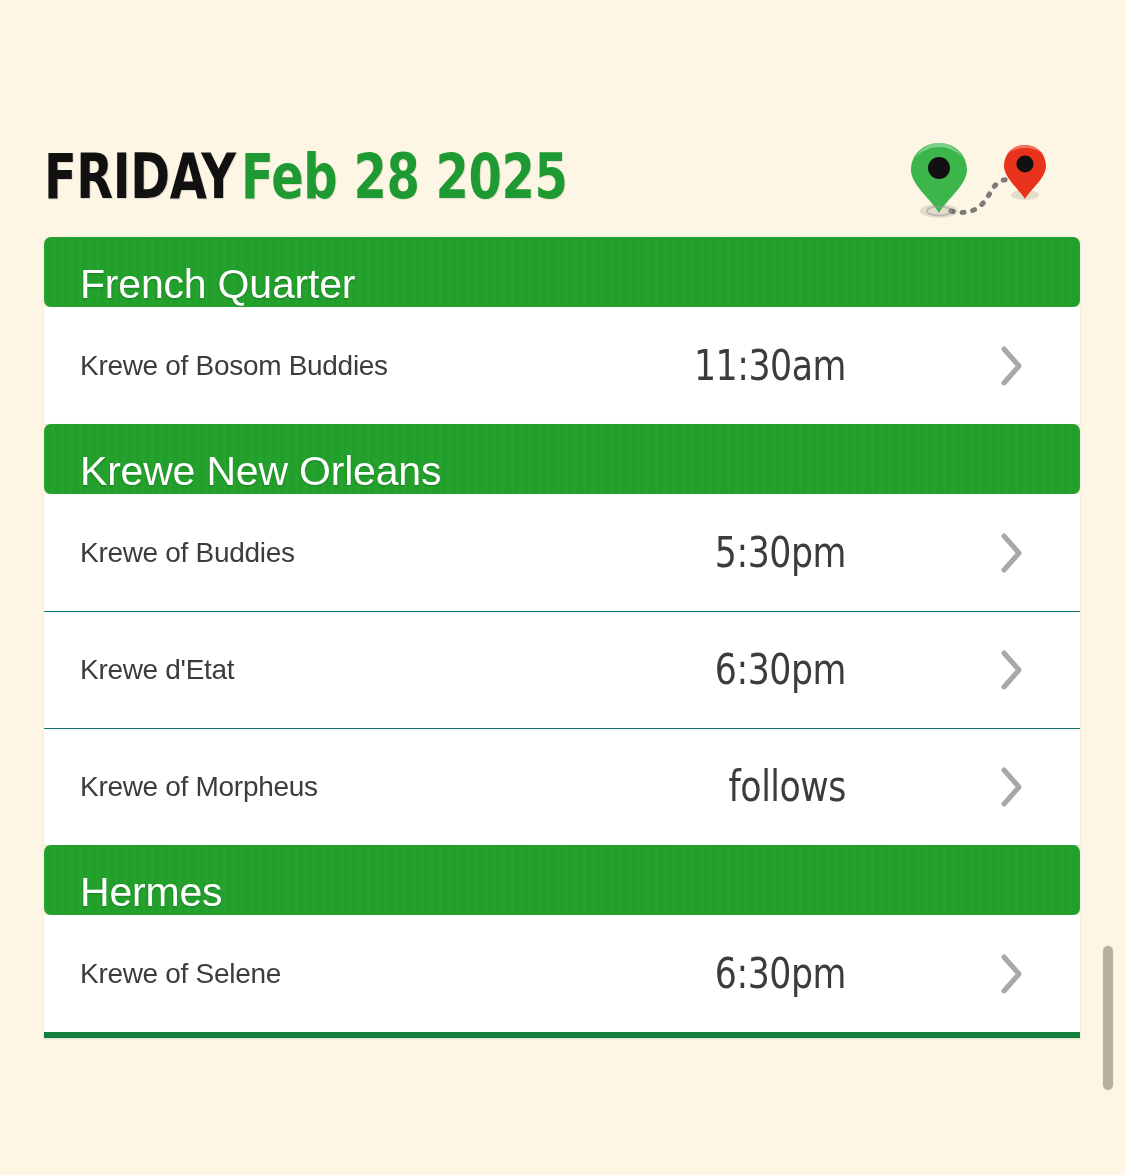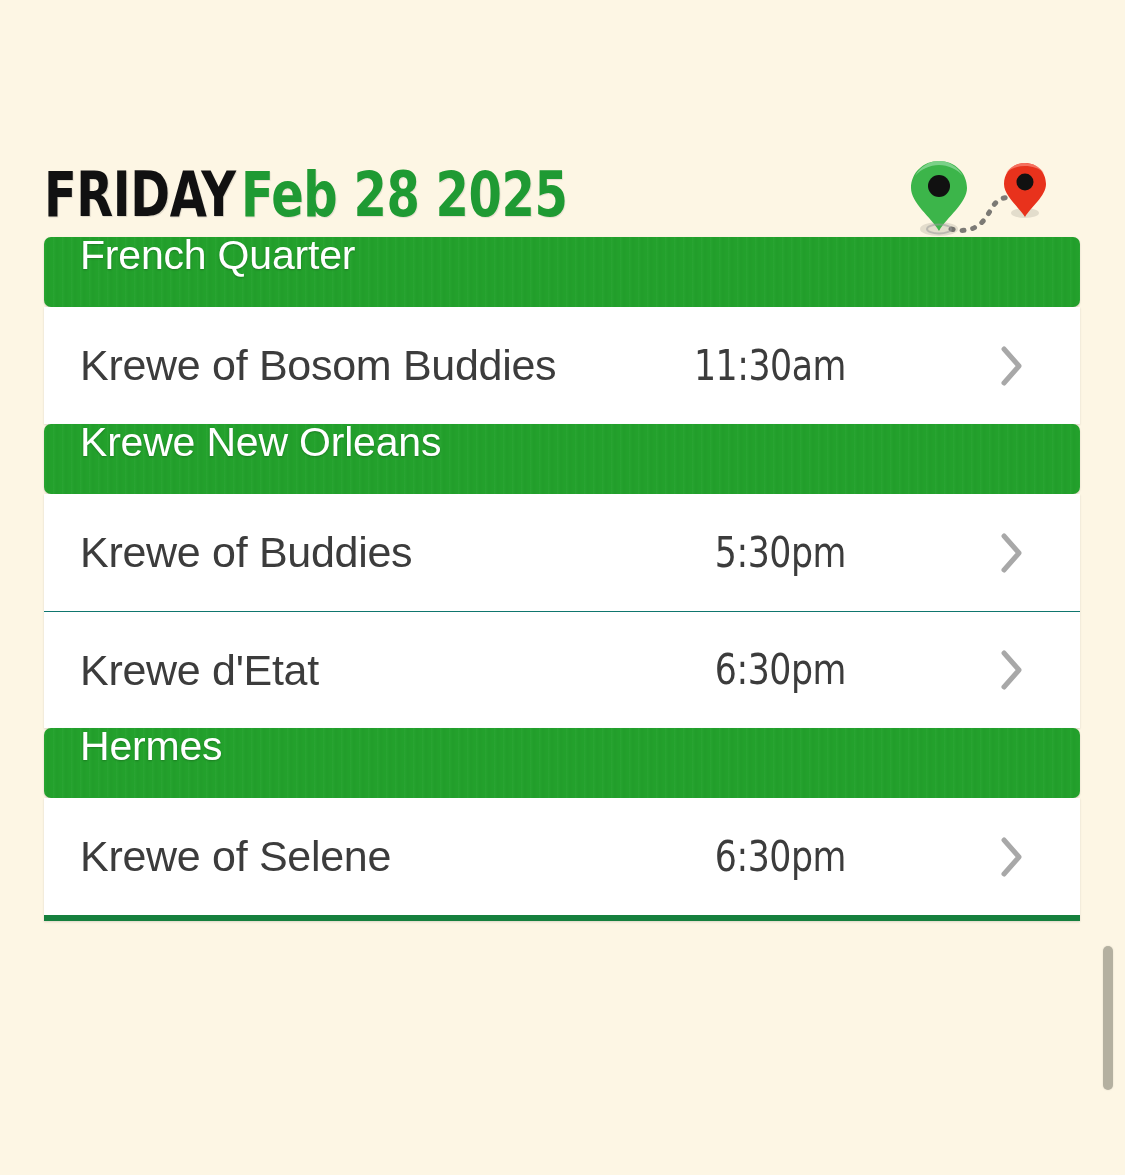--- a/index.html
+++ b/index.html
@@ -22,21 +22,20 @@
     position: absolute;
     left: 0;
     top: 132px;
     width: 1125px;
     height: 90px;
     padding-left: 44px;
     padding-right: 30px;
     display: flex;
     align-items: center;
     justify-content: space-between;
-    margin-top: 18px;
   }
 
   .date-line {
     display: flex;
     align-items: baseline;
     gap: 16px;
     white-space: nowrap;
   }
 
   .day-name {
@@ -86,21 +85,21 @@
   .section-header {
     position: relative;
     background: #23a12c;
     background-image: linear-gradient(90deg,
         rgba(255,255,255,0.035) 0px, rgba(255,255,255,0) 2px,
         rgba(0,0,0,0.025) 4px, rgba(255,255,255,0) 7px);
     background-size: 9px 100%;
     border-radius: 7px;
     height: 70px;
     display: flex;
-    align-items: flex-start;
+    align-items: flex-end;
     padding-left: 36px;
     box-shadow: 0 1px 2px rgba(0,0,0,0.16);
   }
 
   .section-header .title {
     color: #ffffff;
     font-size: 41px;
     line-height: 1;
     font-weight: 400;
     letter-spacing: -0.2px;
@@ -138,21 +137,21 @@
     padding-left: 36px;
     padding-right: 24px;
     background: #ffffff;
   }
 
   .parade-row + .parade-row {
     border-top: 1px solid #0f766e;
   }
 
   .parade-name {
-    font-size: 43px;
+    font-size: 28px;
     line-height: 1;
     color: #3c3c3c;
     letter-spacing: -0.3px;
     flex: 0 0 auto;
     white-space: nowrap;
   }
 
   .parade-time {
     font-family: "Liberation Sans Narrow", "DejaVu Sans Condensed", "Liberation Sans", sans-serif;
     font-size: 42px;
@@ -256,20 +255,29 @@
         </div>
         <div class="parade-row">
           <span class="parade-name">Krewe d'Etat</span>
           <span class="parade-time">6:30pm</span>
           <span class="chevron">
             <svg viewBox="0 0 26 44" xmlns="http://www.w3.org/2000/svg">
               <path d="M 5 5 L 20 22 L 5 39" fill="none" stroke="#a8a8a8" stroke-width="5" stroke-linecap="round" stroke-linejoin="round"></path>
             </svg>
           </span>
         </div>
+        <div class="parade-row">
+          <span class="parade-name">Krewe of Morpheus</span>
+          <span class="parade-time">follows</span>
+          <span class="chevron">
+            <svg viewBox="0 0 26 44" xmlns="http://www.w3.org/2000/svg">
+              <path d="M 5 5 L 20 22 L 5 39" fill="none" stroke="#a8a8a8" stroke-width="5" stroke-linecap="round" stroke-linejoin="round"></path>
+            </svg>
+          </span>
+        </div>
       </div>
     </div>
     <div class="group">
       <div class="section-header">
         <span class="title">Hermes</span>
       </div>
       <div class="rows">
         <div class="parade-row">
           <span class="parade-name">Krewe of Selene</span>
           <span class="parade-time">6:30pm</span>

